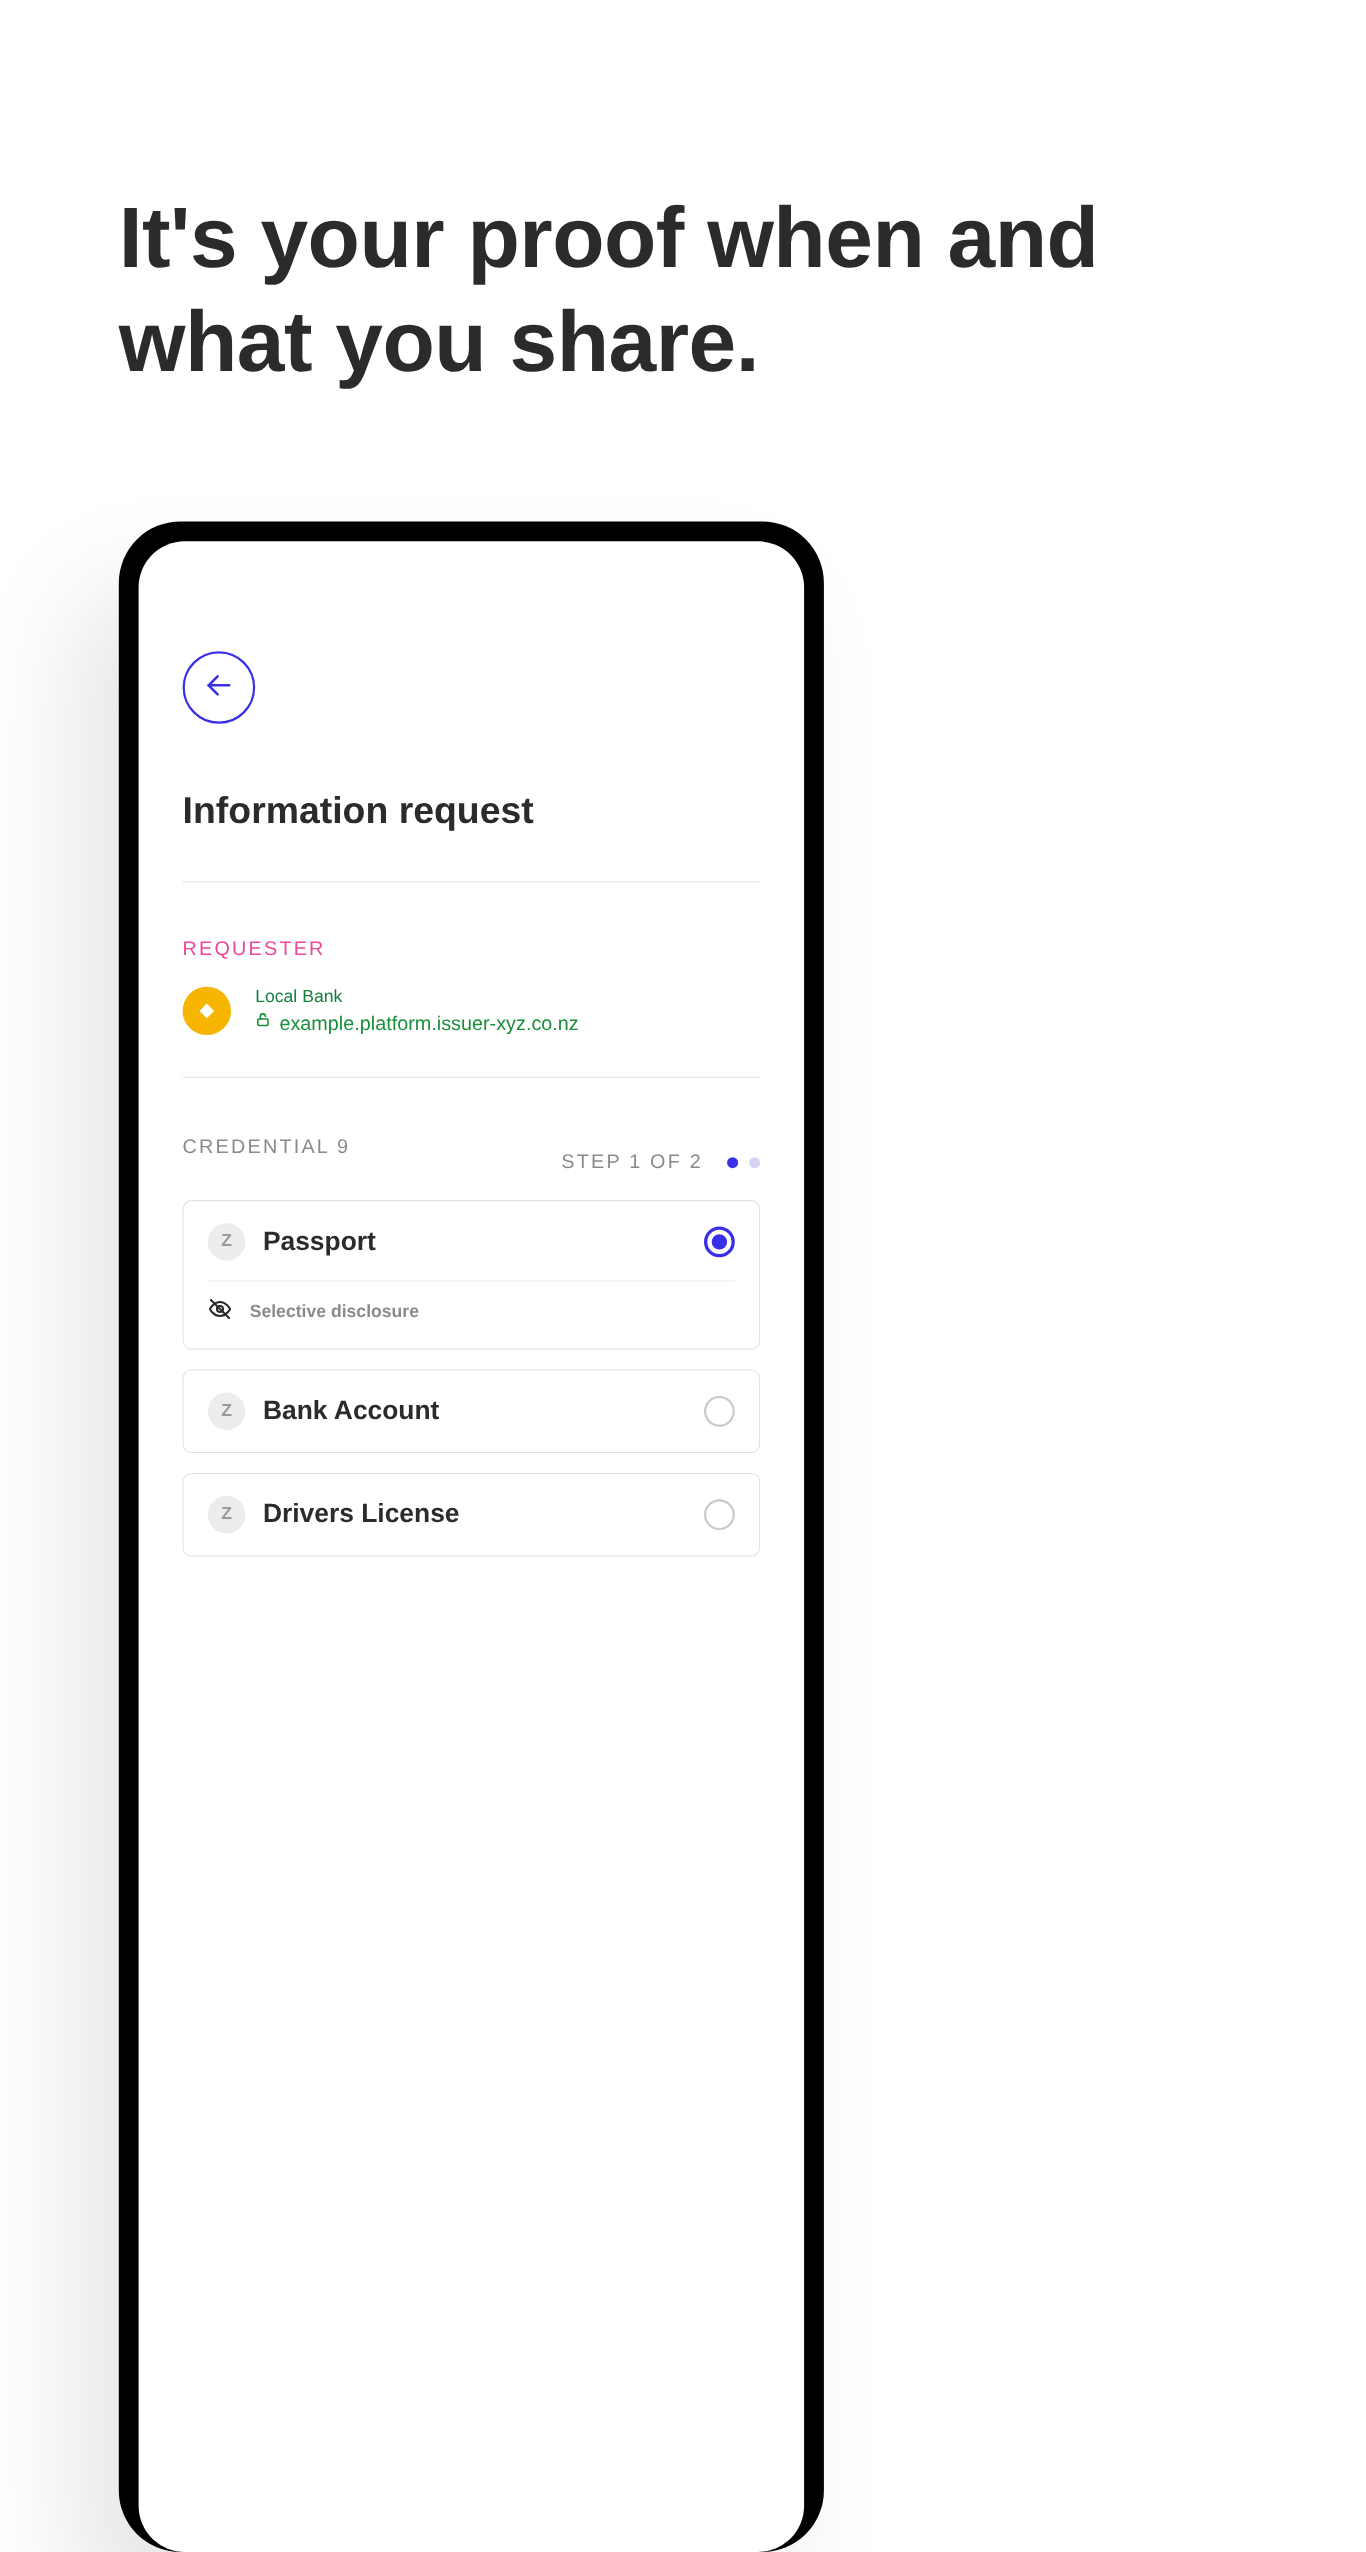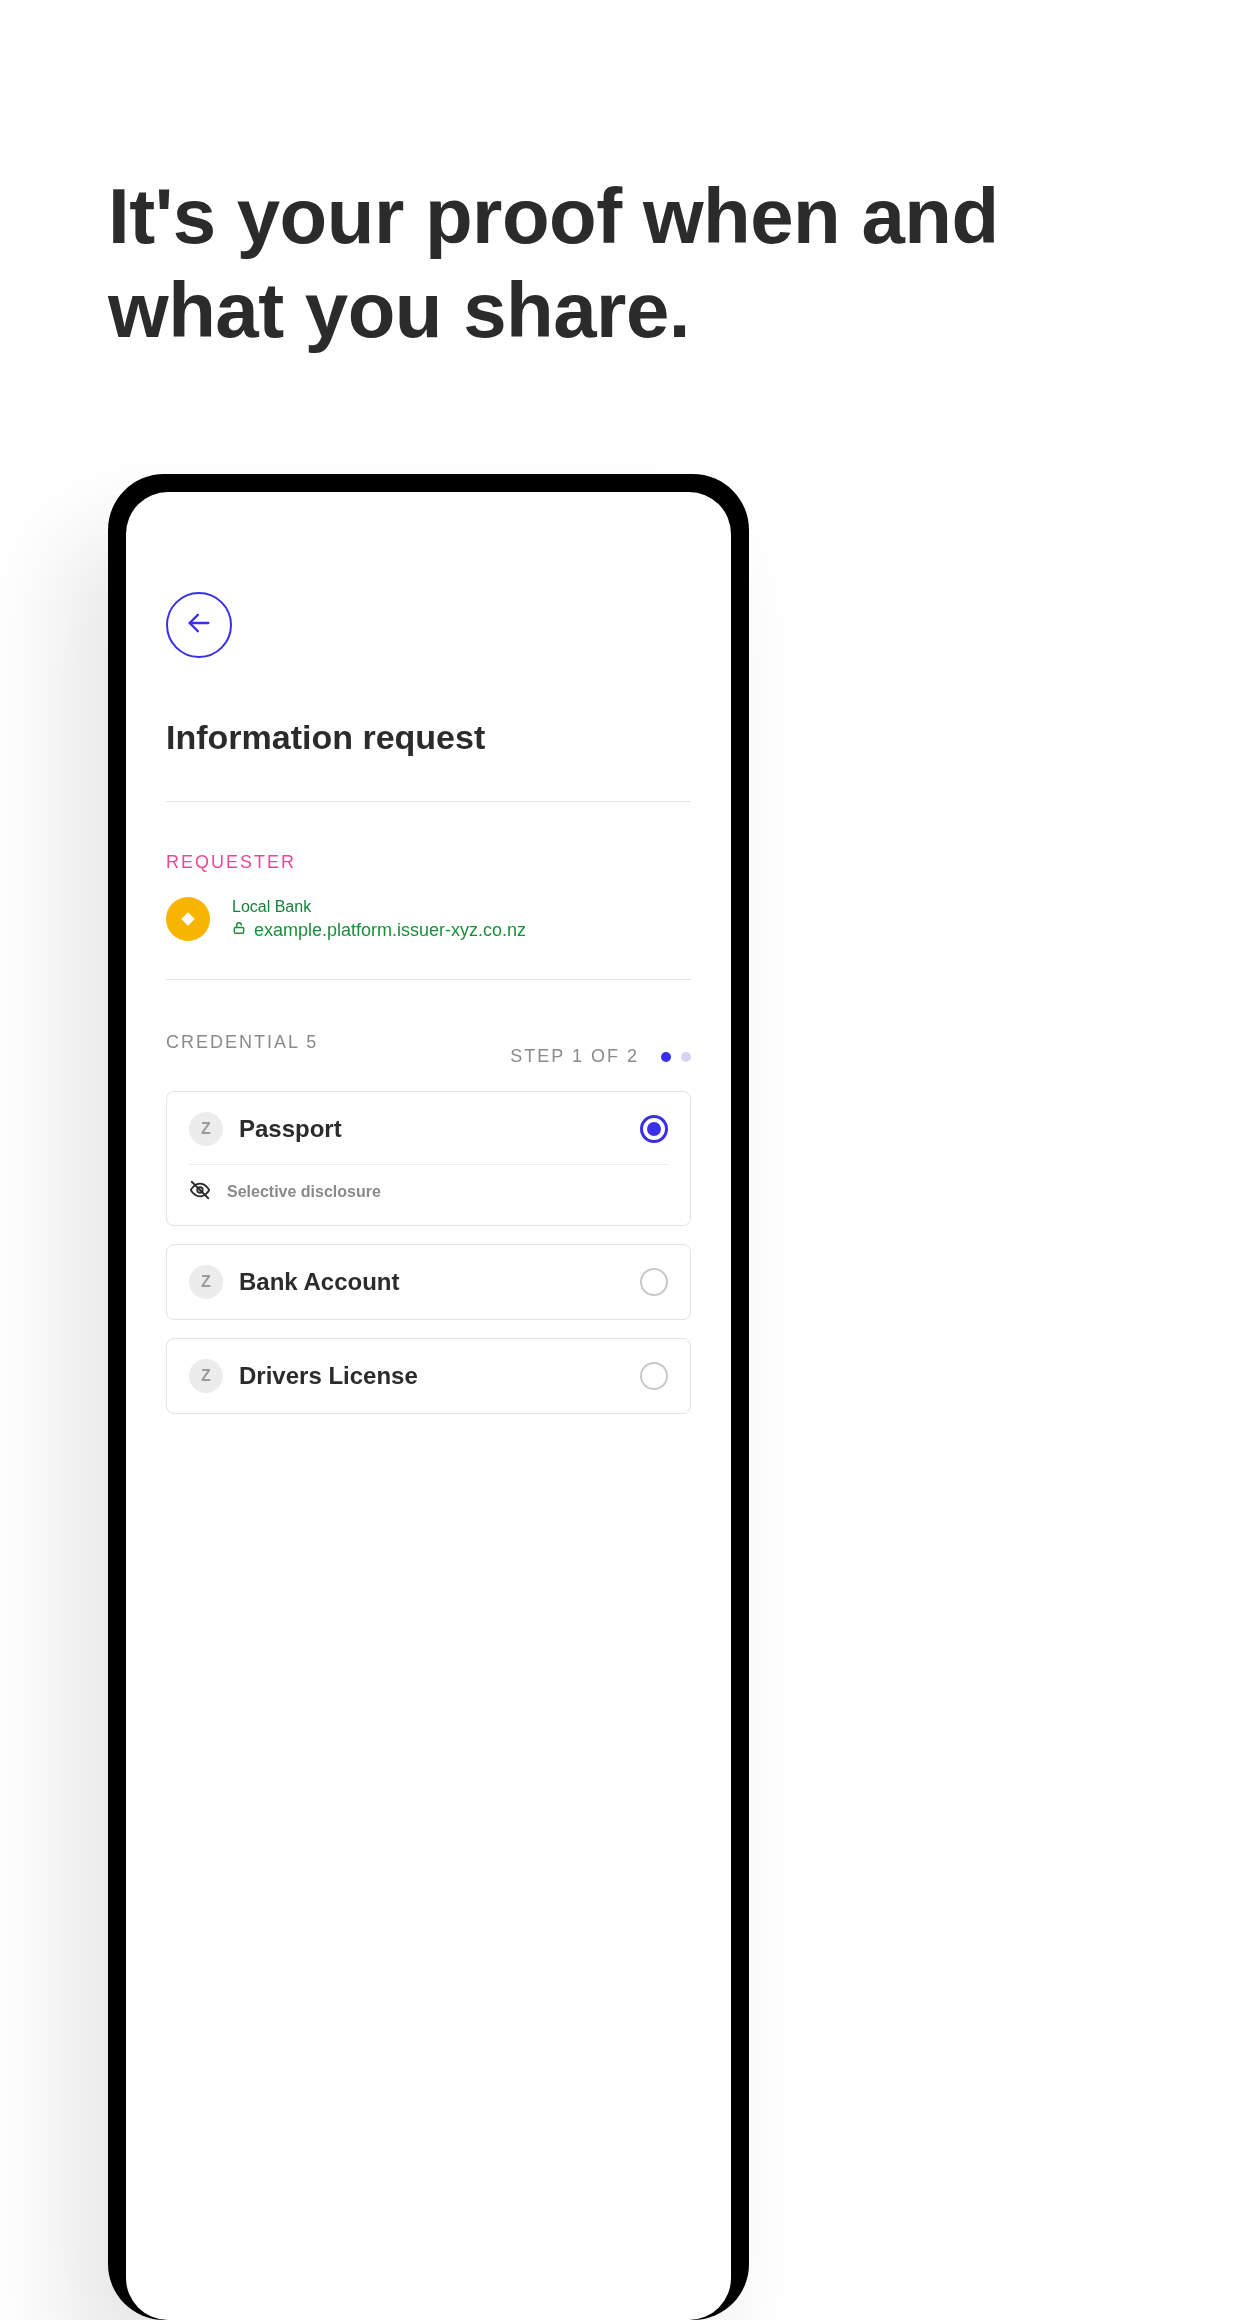--- a/index.html
+++ b/index.html
@@ -86,21 +86,21 @@
     width: 44px; height: 44px; border-radius: 50%;
     background: #f7b500;
     display: flex; align-items: center; justify-content: center;
   }
   .requester-name {
     font-size: 16px;
     font-weight: 400;
     color: #15803d;
   }
   .requester-url-row {
-    display: flex; align-items: center; gap: 8px;
+    display: flex; align-items: flex-start; gap: 8px;
     margin-top: 4px;
   }
   .requester-url {
     font-size: 18px;
     color: #1a8f3b;
   }
 
   .step-row {
     margin-top: 38px;
     display: flex;
@@ -215,21 +215,21 @@
               </svg>
             </span>
             <span class="requester-url">example.platform.issuer-xyz.co.nz</span>
           </div>
         </div>
       </div>
 
       <div class="divider" style="margin-top:38px"></div>
 
       <div class="step-row">
-        <div class="credential-label">CREDENTIAL 5</div>
+        <div class="credential-label">CREDENTIAL 9</div>
         <div class="step-right">
           <div class="step-text">STEP 1 OF 2</div>
           <div class="dots">
             <span class="dot dot-active"></span>
             <span class="dot dot-inactive"></span>
           </div>
         </div>
       </div>
 
       <div class="cred-list">

